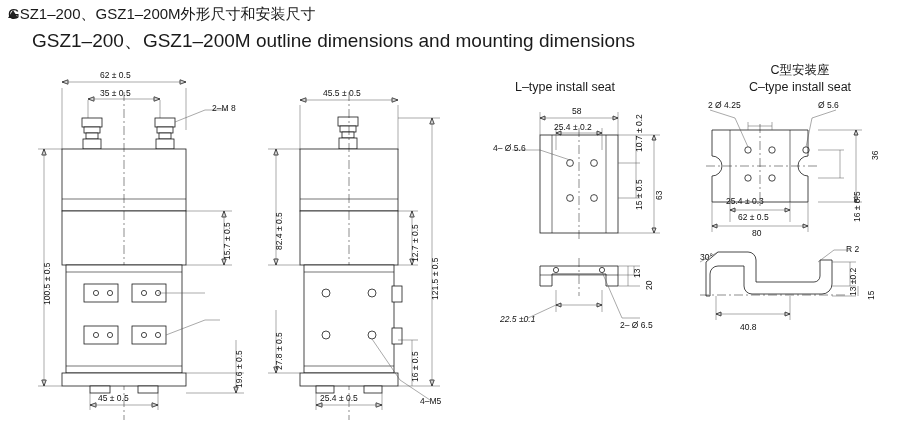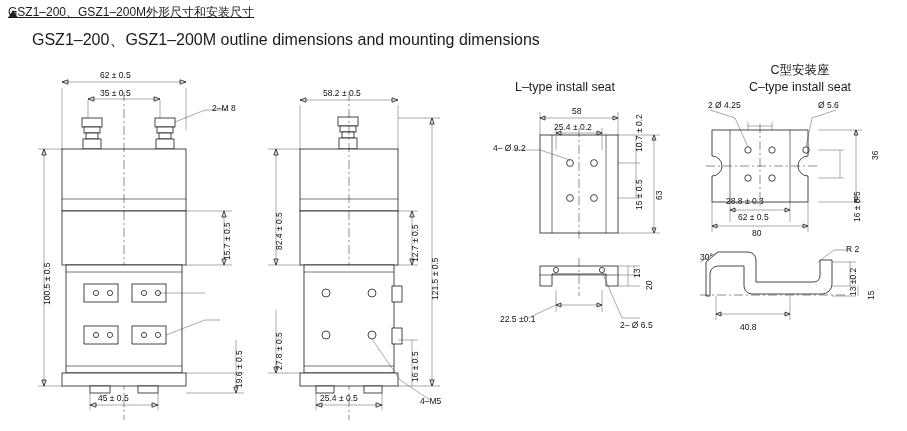--- a/index.html
+++ b/index.html
@@ -18,22 +18,22 @@
   .page {
     position: relative;
     width: 907px;
     height: 431px;
   }
   .txt {
     position: absolute;
     white-space: nowrap;
     line-height: 1.1;
   }
-  .hdr-left-1 { left: 8px;  top: 6px;  font-size: 12px; text-decoration: underline; }
-  .hdr-left-2 { left: 32px; top: 31px; font-size: 16px; }
+  .hdr-left-1 { left: 8px;  top: 6px;  font-size: 15px; }
+  .hdr-left-2 { left: 32px; top: 31px; font-size: 19px; }
   .hdr-right  { left: 481px; top: 5px; font-size: 14px; font-weight: bold; letter-spacing: .5px;}
   .tri {
     position: absolute;
     left: 8px; top: 10px;
     width: 0; height: 0;
     border-left: 5px solid transparent;
     border-right: 5px solid transparent;
     border-bottom: 8px solid #222;
   }
   .sub-title {
@@ -344,43 +344,43 @@
   </svg>
 
   <div class="dimtxt" style="left:100px; top:70px;">62 ± 0.5</div>
   <div class="dimtxt" style="left:100px; top:88px;">35 ± 0.5</div>
   <div class="dimtxt" style="left:212px; top:103px;">2–M 8</div>
   <div class="dimtxt rot90" style="left:42px; top:305px;">100.5 ± 0.5</div>
   <div class="dimtxt rot90" style="left:222px; top:260px;">15.7 ± 0.5</div>
   <div class="dimtxt rot90" style="left:234px; top:388px;">19.6 ± 0.5</div>
   <div class="dimtxt" style="left:98px; top:393px;">45 ± 0.5</div>
 
-  <div class="dimtxt" style="left:323px; top:88px;">58.2 ± 0.5</div>
+  <div class="dimtxt" style="left:323px; top:88px;">45.5 ± 0.5</div>
   <div class="dimtxt rot90" style="left:274px; top:250px;">82.4 ± 0.5</div>
   <div class="dimtxt rot90" style="left:274px; top:370px;">27.8 ± 0.5</div>
   <div class="dimtxt rot90" style="left:430px; top:300px;">121.5 ± 0.5</div>
   <div class="dimtxt rot90" style="left:410px; top:262px;">12.7 ± 0.5</div>
   <div class="dimtxt rot90" style="left:410px; top:382px;">16 ± 0.5</div>
   <div class="dimtxt" style="left:320px; top:393px;">25.4 ± 0.5</div>
   <div class="dimtxt" style="left:420px; top:396px;">4–M5</div>
 
   <div class="dimtxt" style="left:572px; top:106px;">58</div>
   <div class="dimtxt" style="left:554px; top:122px;">25.4 ± 0.2</div>
-  <div class="dimtxt" style="left:493px; top:143px;">4– Ø 9.2</div>
+  <div class="dimtxt" style="left:493px; top:143px;">4– Ø 5.6</div>
   <div class="dimtxt rot90" style="left:634px; top:152px;">10.7 ± 0.2</div>
   <div class="dimtxt rot90" style="left:654px; top:200px;">63</div>
   <div class="dimtxt rot90" style="left:634px; top:210px;">15 ± 0.5</div>
   <div class="dimtxt rot90" style="left:632px; top:278px;">13</div>
   <div class="dimtxt rot90" style="left:644px; top:290px;">20</div>
-  <div class="dimtxt" style="left:500px; top:314px;">22.5 ±0.1</div>
+  <div class="dimtxt" style="left:500px; top:314px;font-style:italic;">22.5 ±0.1</div>
   <div class="dimtxt" style="left:620px; top:320px;">2– Ø 6.5</div>
 
   <div class="dimtxt" style="left:708px; top:100px;">2 Ø 4.25</div>
   <div class="dimtxt" style="left:818px; top:100px;">Ø 5.6</div>
-  <div class="dimtxt" style="left:726px; top:196px;">28.8 ± 0.3</div>
+  <div class="dimtxt" style="left:726px; top:196px;">25.4 ± 0.3</div>
   <div class="dimtxt" style="left:738px; top:212px;">62 ± 0.5</div>
   <div class="dimtxt" style="left:752px; top:228px;">80</div>
   <div class="dimtxt rot90" style="left:870px; top:160px;">36</div>
   <div class="dimtxt rot90" style="left:852px; top:222px;">16 ± 0.5</div>
   <div class="dimtxt rot90" style="left:848px; top:296px;">13 ±0.2</div>
   <div class="dimtxt rot90" style="left:866px; top:300px;">15</div>
   <div class="dimtxt" style="left:846px; top:244px;">R 2</div>
   <div class="dimtxt" style="left:700px; top:252px;">30°</div>
   <div class="dimtxt" style="left:740px; top:322px;">40.8</div>
 

